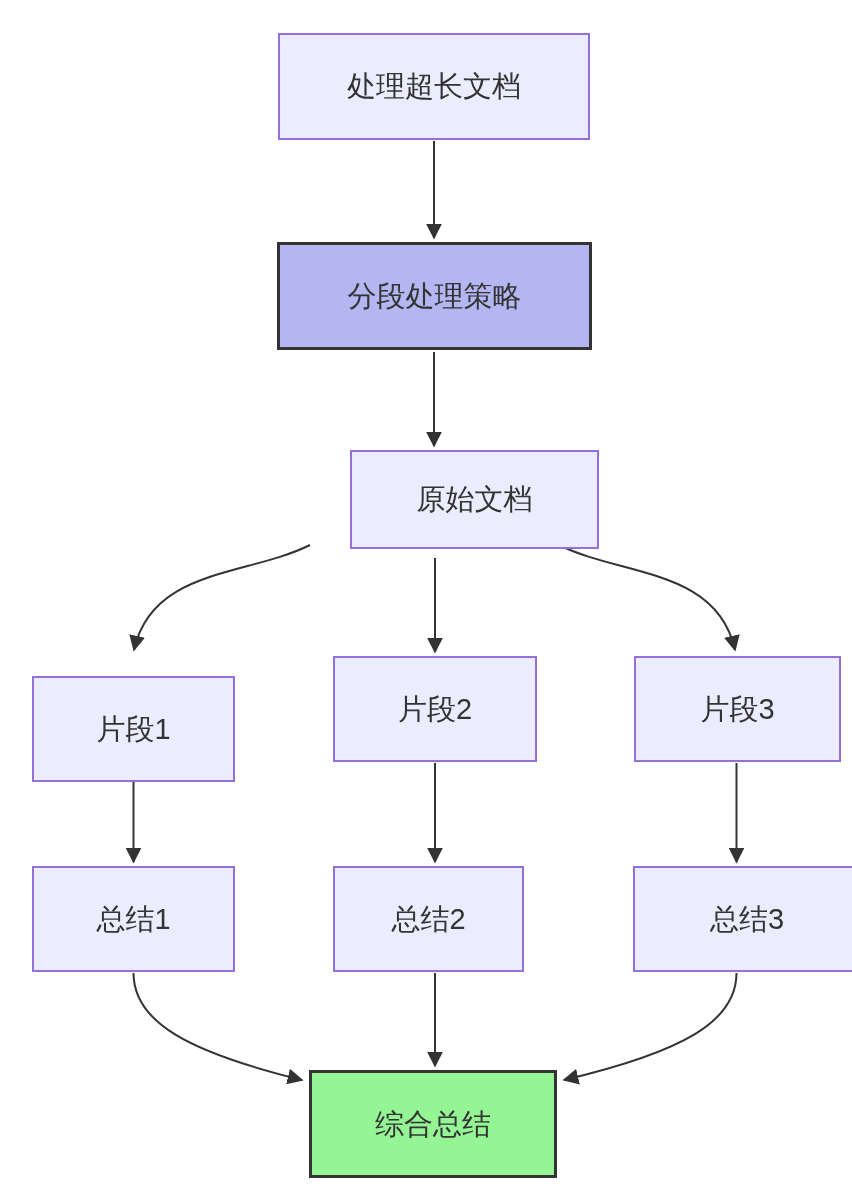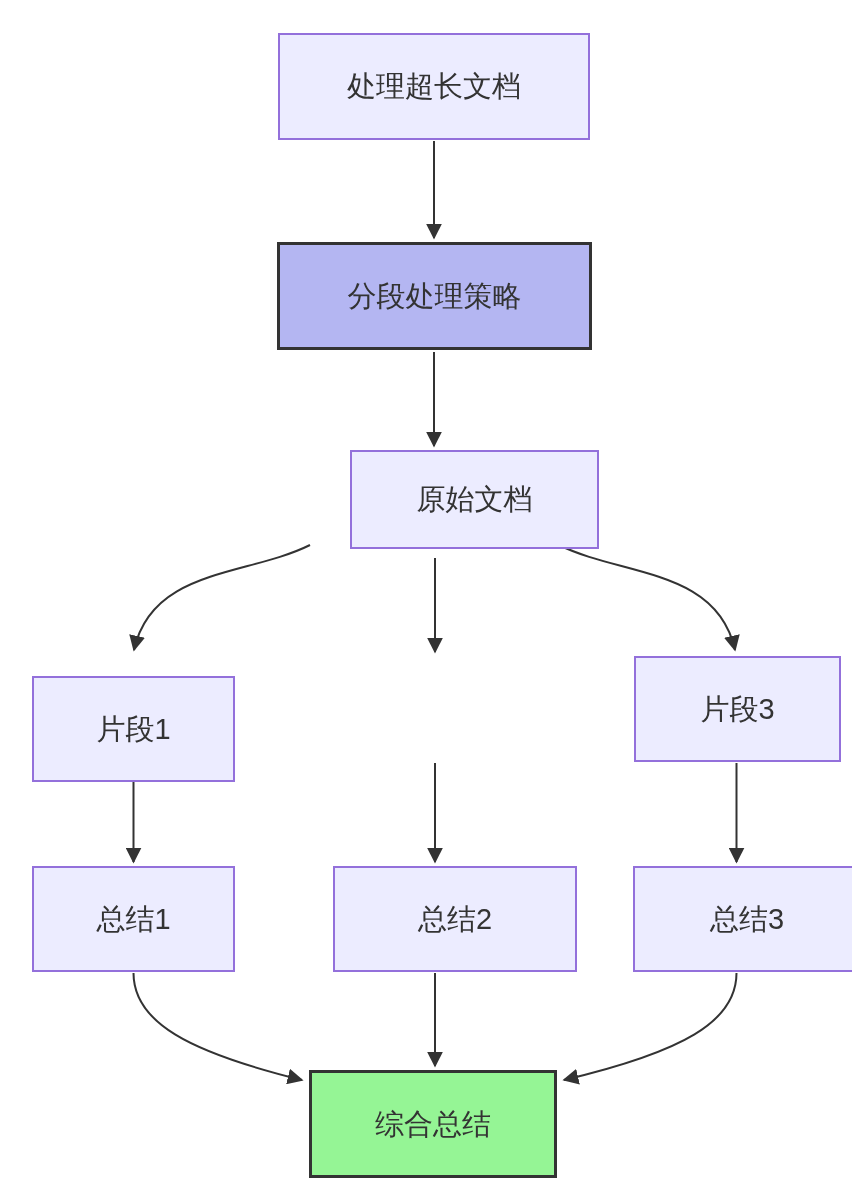--- a/index.html
+++ b/index.html
@@ -90,30 +90,33 @@
   </div>
 
   <div class="node default" style="left:310px; top:450px; width:249px; height:99px;margin-left:40px;">
     <span>原始文档</span>
   </div>
 
   <div class="node default" style="left:32px; top:656px; width:203px; height:106px;margin-top:20px;">
     <span>片段1</span>
   </div>
 
+  <div class="node default" style="left:333px; top:656px; width:204px; height:106px;">
+    <span>片段2</span>
+  </div>
 
   <div class="node default" style="left:634px; top:656px; width:207px; height:106px;">
     <span>片段3</span>
   </div>
 
   <div class="node default" style="left:32px; top:866px; width:203px; height:106px;justify-content:center;">
     <span>总结1</span>
   </div>
 
-  <div class="node default" style="left:333px; top:866px; width:244px; height:106px;">
+  <div class="node default" style="left:333px; top:866px; width:191px; height:106px;">
     <span>总结2</span>
   </div>
 
   <div class="node default" style="left:633px; top:866px; width:228px; height:106px;">
     <span>总结3</span>
   </div>
 
   <div class="node success" style="left:309px; top:1070px; width:248px; height:108px;">
     <span>综合总结</span>
   </div>

